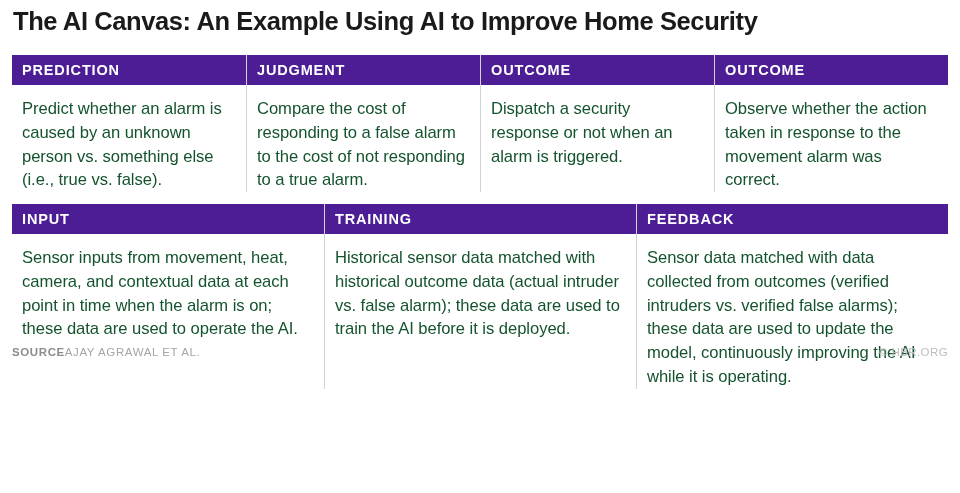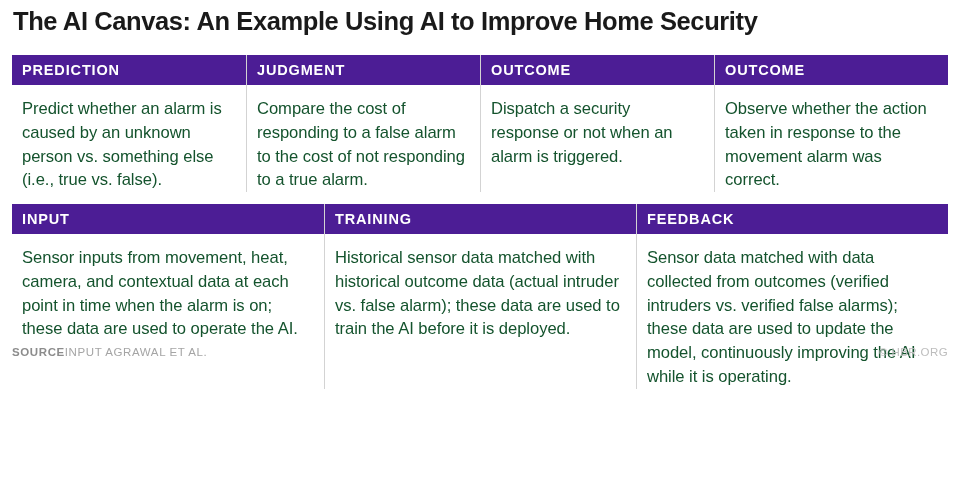--- a/index.html
+++ b/index.html
@@ -147,18 +147,18 @@
     <div class="cell">
       <div class="cell-header">FEEDBACK</div>
       <div class="cell-body">Sensor data matched with data collected from outcomes (verified intruders vs. verified false alarms); these data are used to update the model, continuously improving the AI while it is operating.</div>
     </div>
 
   </div>
 
   <div class="footer">
     <div class="footer-left">
       <span class="source-label">SOURCE</span>
-      <span class="source-text">INPUT AGRAWAL ET AL.</span>
+      <span class="source-text">AJAY AGRAWAL ET AL.</span>
     </div>
     <div class="credit">© HBR.ORG</div>
   </div>
 
 </div>
 
 </body></html>

